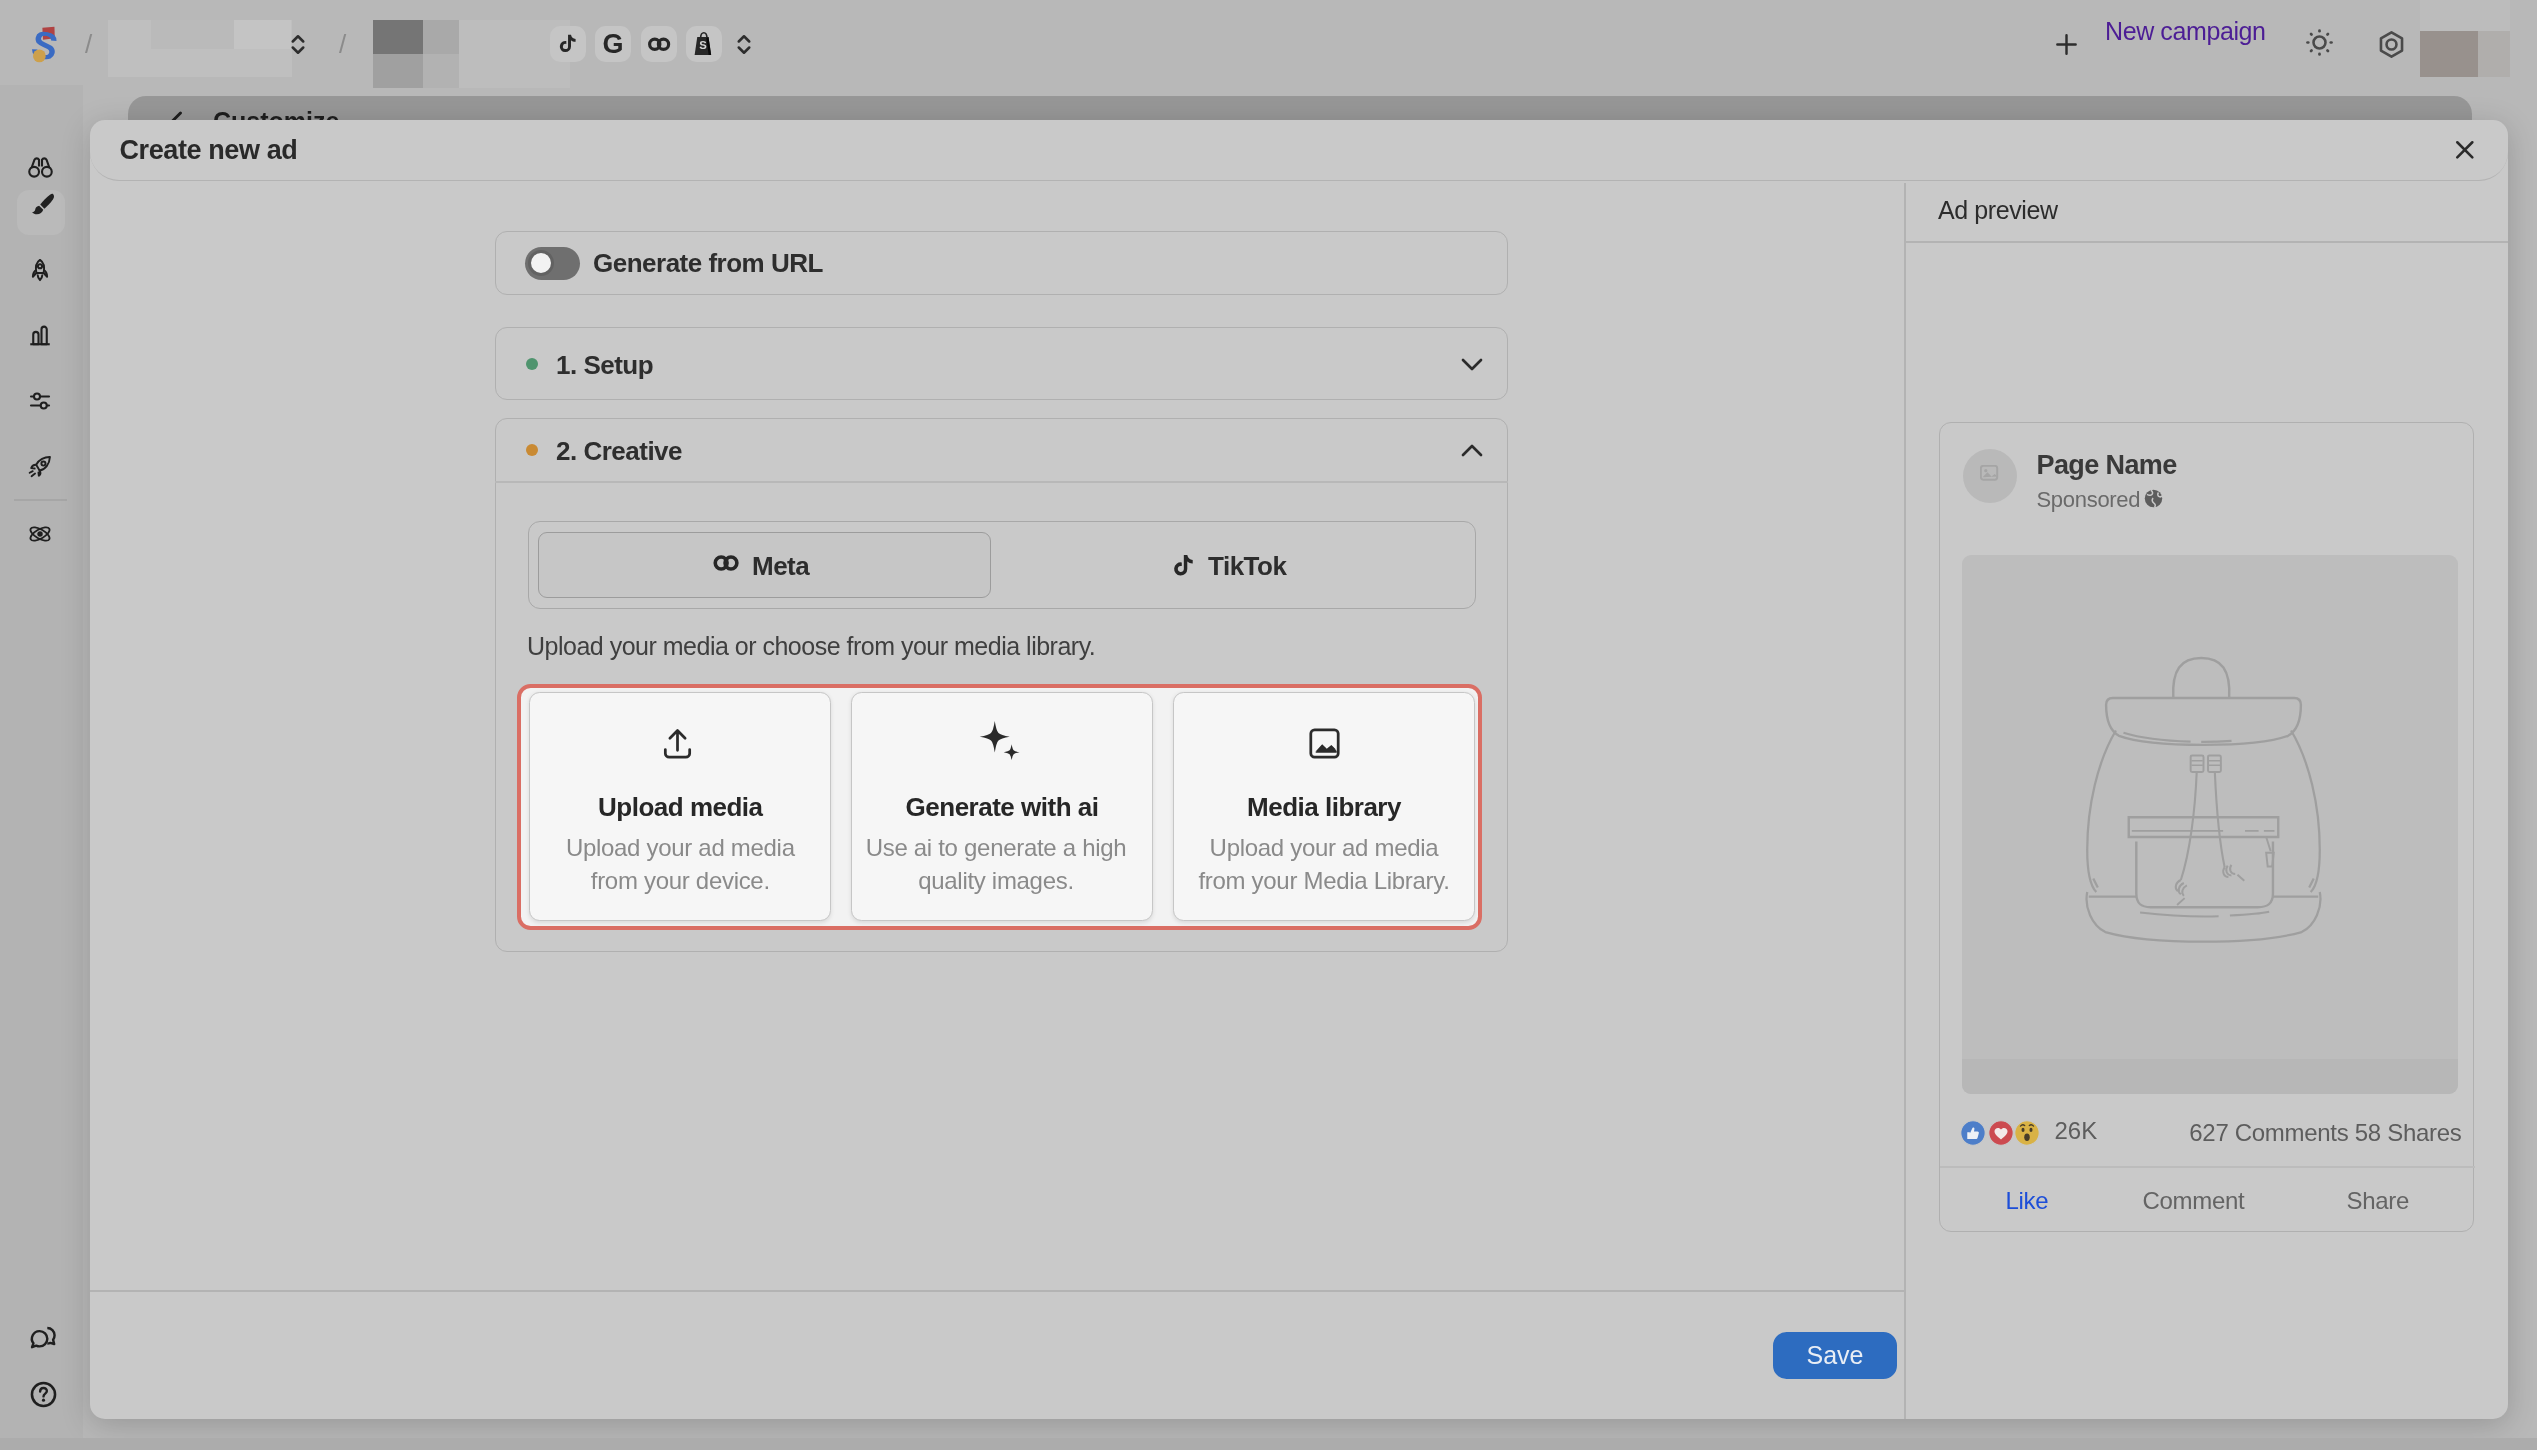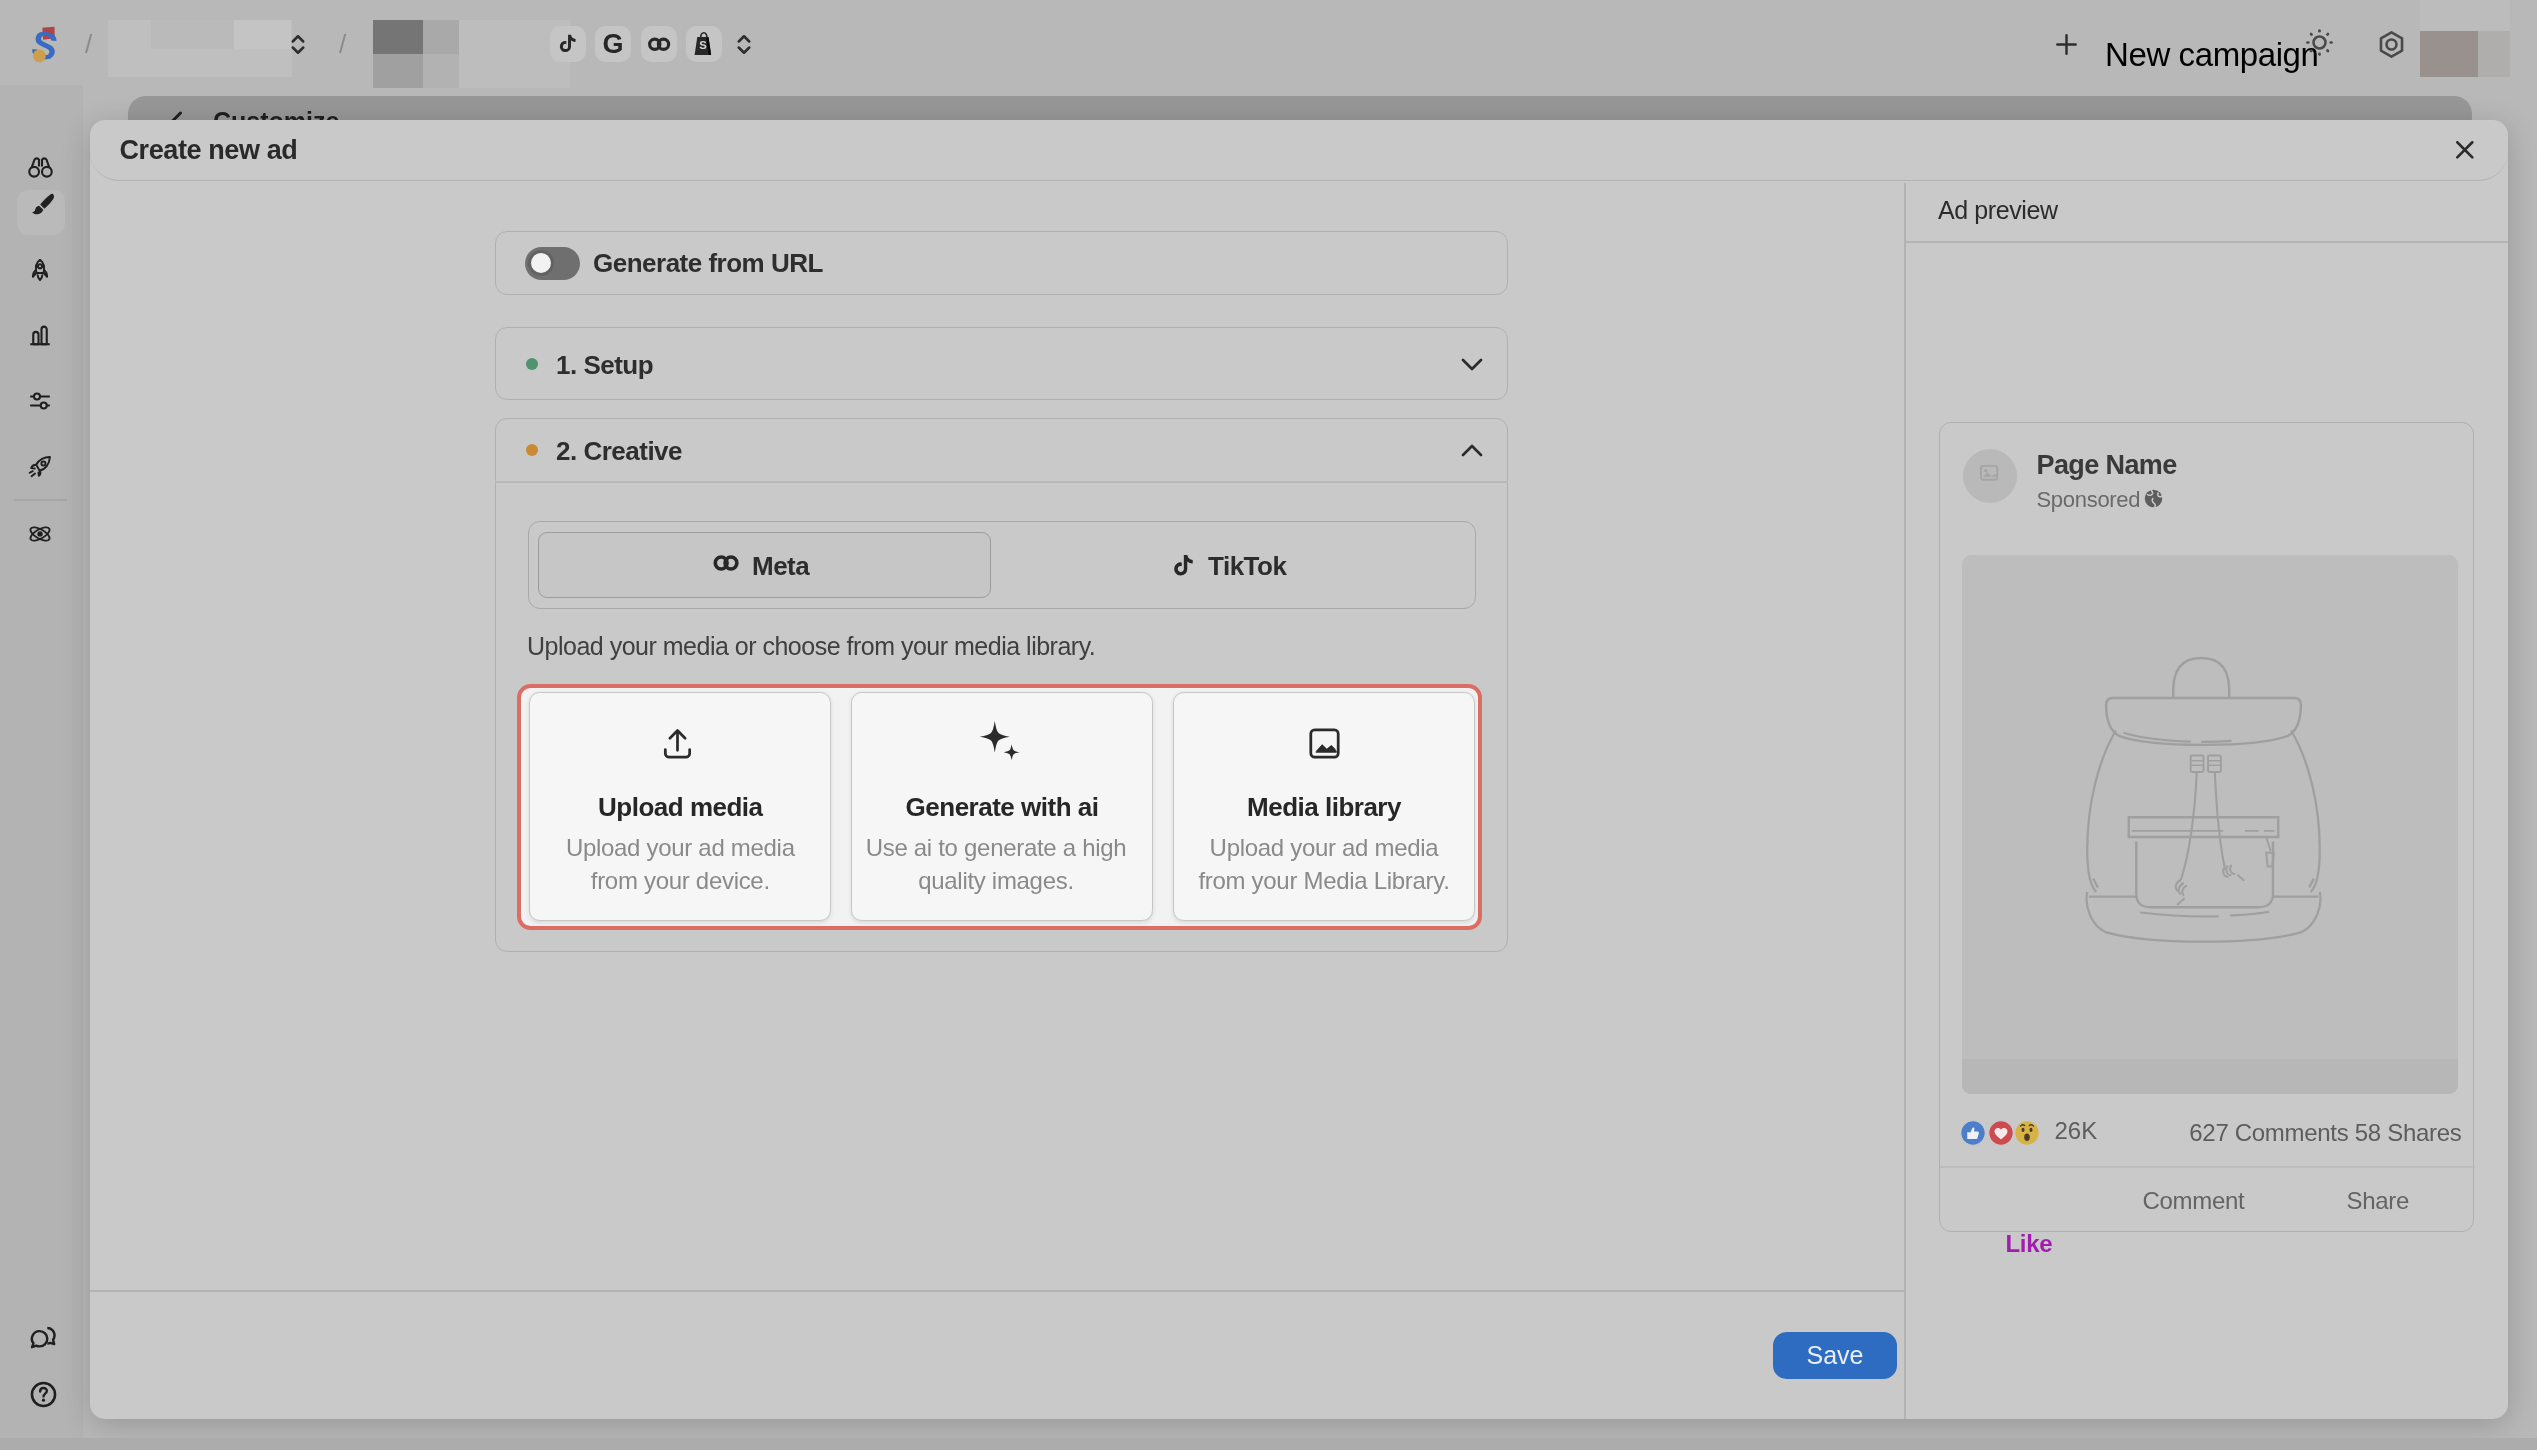--- a/index.html
+++ b/index.html
@@ -59,21 +59,21 @@
   </svg>
 
   <svg class="abs" style="left:735px;top:33px;" width="18" height="23" viewBox="0 0 24 30">
     <path d="M5 11 L12 4 L19 11" fill="none" stroke="#2d2d2d" stroke-width="3.4" stroke-linecap="round" stroke-linejoin="round"></path>
     <path d="M5 19 L12 26 L19 19" fill="none" stroke="#2d2d2d" stroke-width="3.4" stroke-linecap="round" stroke-linejoin="round"></path>
   </svg>
 
   <svg class="abs" style="left:2052px;top:29.5px;" width="29" height="29" viewBox="0 0 38 38">
     <path d="M19 7 V31 M7 19 H31" stroke="#2d2d2d" stroke-width="3.2" stroke-linecap="round"></path>
   </svg>
-  <div class="abs" style="left:2105px;top:36px;font-size:33px;letter-spacing:-0.4px;color:#000000;">New campaign</div>
+  <div class="abs" style="left:2105px;top:17px;font-size:25px;letter-spacing:-0.4px;color:#4c1d95;">New campaign</div>
 
   <svg class="abs" style="left:2303px;top:26.4px;" width="33" height="33" viewBox="0 0 44 44">
     <circle cx="22" cy="22" r="8" fill="none" stroke="#4a4a4a" stroke-width="3.4"></circle>
     <g stroke="#4a4a4a" stroke-width="3.6" stroke-linecap="round">
       <path d="M22 6 v1"></path>
         <path d="M22 37 v1"></path>
         <path d="M6 22 h1"></path>
         <path d="M37 22 h1"></path>
       <path d="M10.7 10.7 l0.7 0.7"></path>
         <path d="M32.6 32.6 l0.7 0.7"></path>
@@ -317,21 +317,21 @@
       <svg class="abs" style="left:74px;top:697px;" width="26" height="26" viewBox="0 0 34 34">
         <circle cx="17" cy="17" r="16" fill="#d9b245" stroke="#c9c9c9" stroke-width="1.5"></circle>
         <ellipse cx="11.8" cy="13" rx="2" ry="2.8" fill="#473c28"></ellipse>
         <ellipse cx="22.2" cy="13" rx="2" ry="2.8" fill="#473c28"></ellipse>
         <path d="M8.5 8 c1.5 -1.8 4 -2 5.5 -0.8 M25.5 8 c-1.5 -1.8 -4 -2 -5.5 -0.8" fill="none" stroke="#473c28" stroke-width="1.6" stroke-linecap="round"></path>
         <ellipse cx="17" cy="22.5" rx="3.6" ry="4.8" fill="#473c28"></ellipse>
       </svg>
       <div class="abs" style="left:115px;top:694px;font-size:24px;color:#5d5d5d;">26K</div>
       <div class="abs" style="left:0px;top:696px;width:522px;text-align:right;font-size:24px;letter-spacing:-0.3px;color:#5d5d5d;">627 Comments 58 Shares</div>
       <div class="abs" style="left:0;top:743px;width:535px;height:1.5px;background:#bcbcbc;"></div>
-      <div class="abs" style="left:66px;top:807px;font-size:24px;letter-spacing:-0.3px;font-weight:700;color:#a21caf;">Like</div>
+      <div class="abs" style="left:66px;top:764px;font-size:24px;letter-spacing:-0.3px;font-weight:400;color:#1d4ed8;">Like</div>
       <div class="abs" style="left:203px;top:764px;font-size:24px;letter-spacing:-0.3px;font-weight:500;color:#646464;">Comment</div>
       <div class="abs" style="left:407px;top:764px;font-size:24px;letter-spacing:-0.3px;font-weight:500;color:#646464;">Share</div>
     </div>
   </div>
 </div>
 
 <div class="abs" style="left:0;top:1438px;width:2538px;height:12px;background:#acacac;"></div>
 
 
 </body></html>

